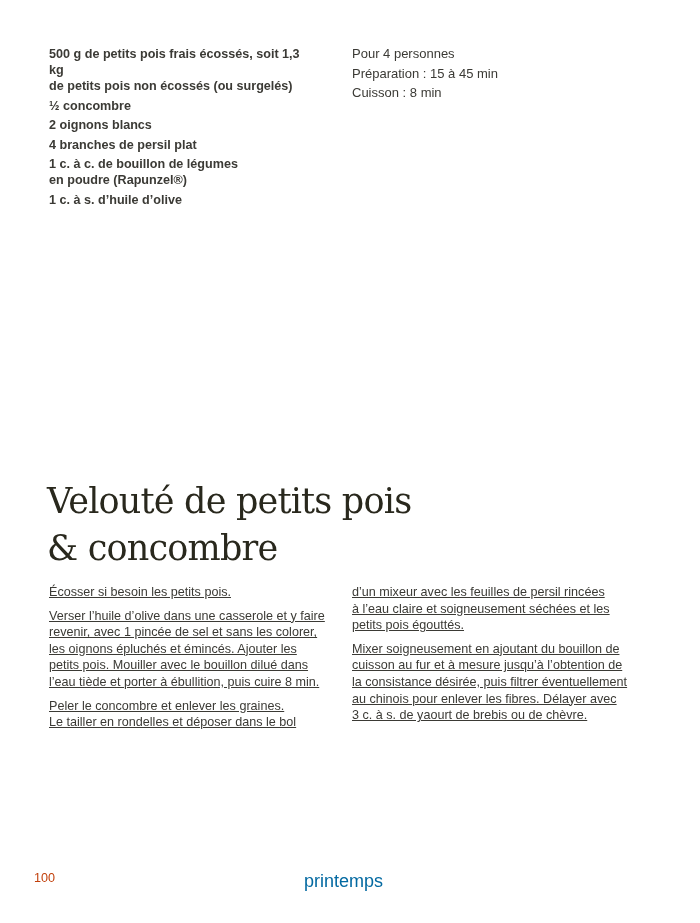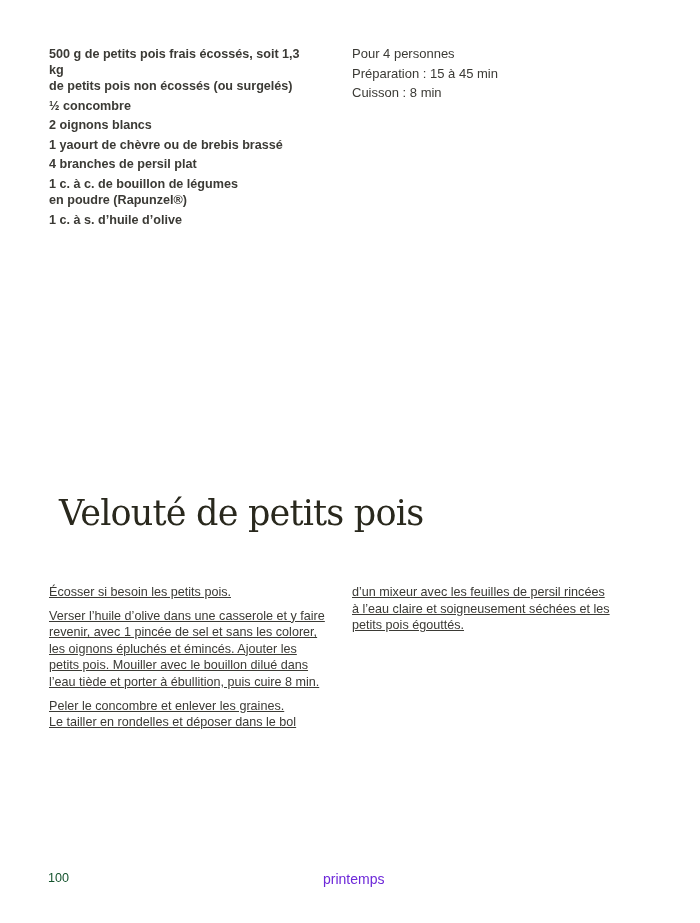--- a/index.html
+++ b/index.html
@@ -37,21 +37,21 @@
       font-size: 13px;
       line-height: 16px;
     }
     .meta div {
       margin-bottom: 3.6px;
     }
     .title {
       position: absolute;
       left: 47px;
       top: 478px;
-      margin: 12px;
+      margin: 0;
       font-family: "DejaVu Serif", "Liberation Serif", serif;
       font-weight: normal;
       font-size: 35px;
       line-height: 47px;
       color: #29281d;
       letter-spacing: -0.8px;
     }
     .title span { display: block; }
     .col {
       position: absolute;
@@ -61,69 +61,74 @@
       line-height: 16.6px;
       text-decoration: underline;
     }
     .col p {
       margin: 0 0 7px 0;
     }
     .col-left { left: 49px; }
     .col-right { left: 352px; }
     .footer-page {
       position: absolute;
-      left: 48px;
+      left: 34px;
       top: 871px;
       font-size: 12.6px;
-      color: #14532d;
+      color: #c2410c;
     }
     .footer-section {
       position: absolute;
-      left: 323px;
+      left: 304px;
       top: 871px;
-      font-size: 14px;
-      color: #6d28d9;
+      font-size: 18px;
+      color: #0369a1;
     }
   </style>
 </head>
 <body>
 
 <ul class="ingredients">
   <li style="white-space:pre-line">500 g de petits pois frais écossés, soit 1,3 kg
 de petits pois non écossés (ou surgelés)</li>
   <li>½ concombre</li>
   <li>2 oignons blancs</li>
-  <li>1 yaourt de chèvre ou de brebis brassé</li>
   <li>4 branches de persil plat</li>
   <li style="white-space:pre-line">1 c. à c. de bouillon de légumes
 en poudre (Rapunzel®)</li>
   <li>1 c. à s. d’huile d’olive</li>
 </ul>
 
 <div class="meta">
   <div>Pour 4 personnes</div>
   <div>Préparation : 15 à 45 min</div>
   <div>Cuisson : 8 min</div>
 </div>
 
 <h1 class="title">
   <span>Velouté de petits pois</span>
+  <span>&amp; concombre</span>
 </h1>
 
 <div class="col col-left">
   <p style="white-space:pre-line">Écosser si besoin les petits pois.</p>
   <p style="white-space:pre-line">Verser l’huile d’olive dans une casserole et y faire
 revenir, avec 1 pincée de sel et sans les colorer,
 les oignons épluchés et émincés. Ajouter les
 petits pois. Mouiller avec le bouillon dilué dans
 l’eau tiède et porter à ébullition, puis cuire 8 min.</p>
   <p style="white-space:pre-line">Peler le concombre et enlever les graines.
 Le tailler en rondelles et déposer dans le bol</p>
 </div>
 
 <div class="col col-right">
   <p style="white-space:pre-line">d’un mixeur avec les feuilles de persil rincées
 à l’eau claire et soigneusement séchées et les
 petits pois égouttés.</p>
+  <p style="white-space:pre-line">Mixer soigneusement en ajoutant du bouillon de
+cuisson au fur et à mesure jusqu’à l’obtention de
+la consistance désirée, puis filtrer éventuellement
+au chinois pour enlever les fibres. Délayer avec
+3 c. à s. de yaourt de brebis ou de chèvre.</p>
 </div>
 
 <div class="footer-page">100</div>
 <div class="footer-section">printemps</div>
 
 </body></html>

